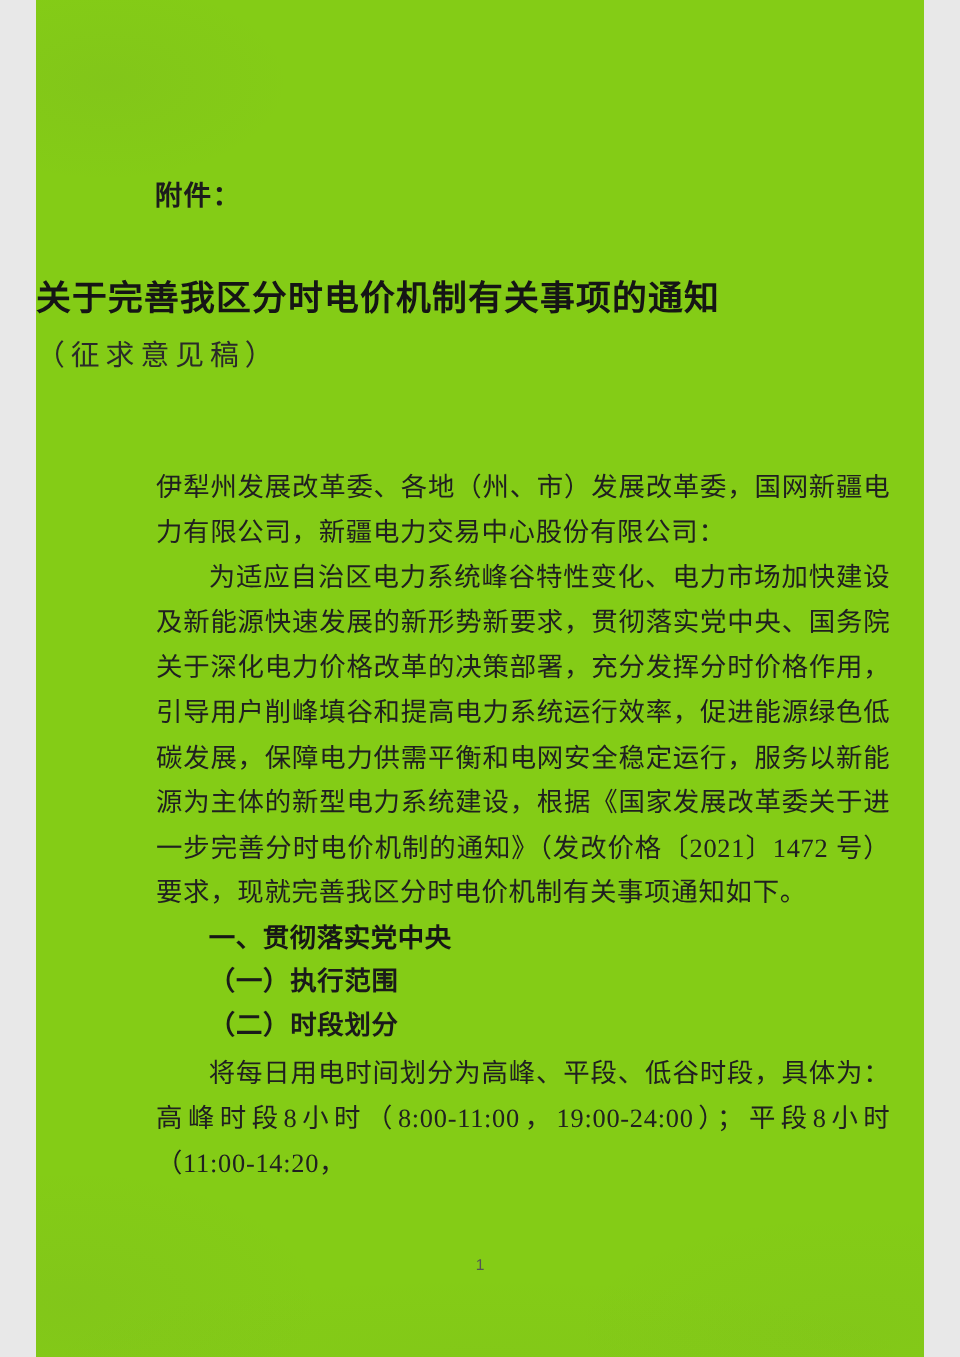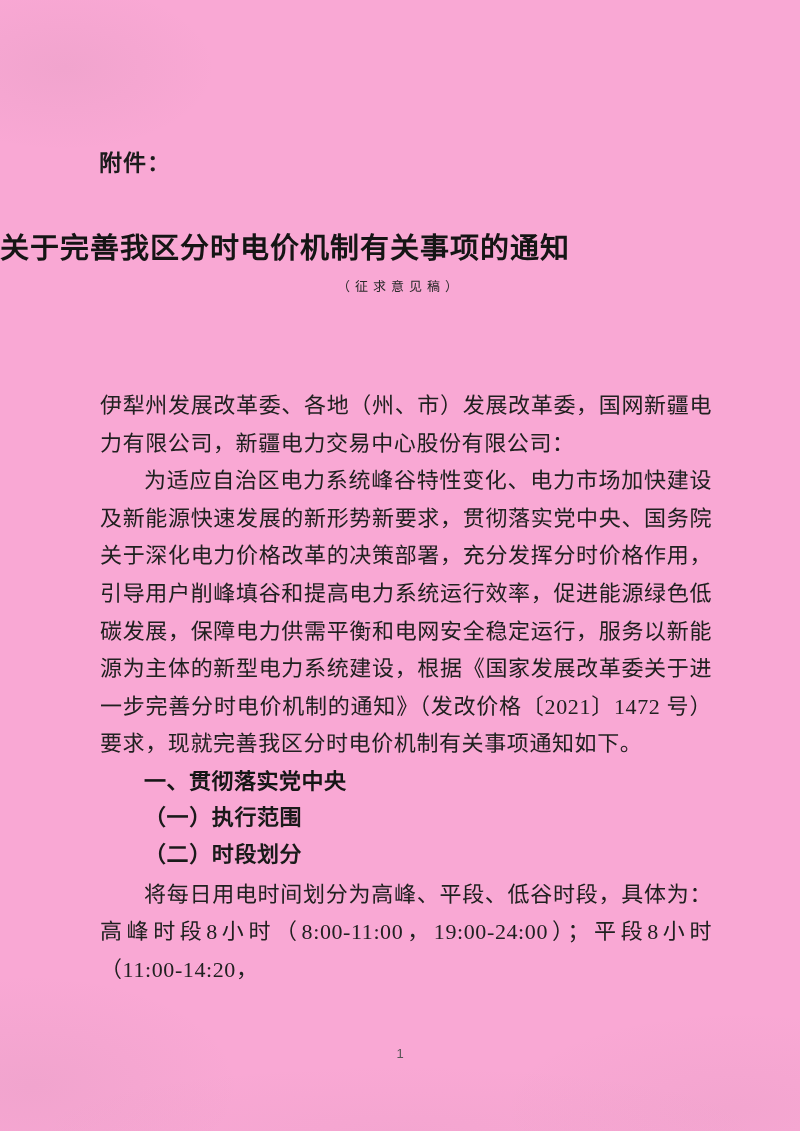--- a/index.html
+++ b/index.html
@@ -2,27 +2,28 @@
 <html lang="zh-CN"><head>
 <meta charset="utf-8">
 <style>
   html, body {
     margin: 0;
     padding: 0;
     background: #e8e8e8;
   }
   .page {
     position: relative;
-    width: 800px;
+    width: 728px;
     height: 1131px;
     margin: 0 auto;
-    background: #f9a8d4;
+    background: #84cc16;
     overflow: hidden;
     font-family: "Liberation Serif", "DejaVu Serif", serif;
     color: #1c1c1c;
+    padding-left: 12px;
   }
   
   .page::before {
     content: "";
     position: absolute;
     inset: 0;
     pointer-events: none;
     background:
       radial-gradient(220px 120px at 8% 6%, rgba(90,90,90,0.05), transparent 70%),
       radial-gradient(300px 160px at 4% 96%, rgba(90,90,90,0.05), transparent 70%),
@@ -51,22 +52,22 @@
     font-size: 29px;
     letter-spacing: 1px;
     color: #151515;
   }
 
   .doc-subtitle {
     position: absolute;
     top: 276px;
     left: 0;
     width: 100%;
-    text-align: center;
-    font-size: 13px;
+    text-align: left;
+    font-size: 24px;
     letter-spacing: 5px;
     color: #2a2a2a;
   }
 
   .doc-body {
     position: absolute;
     top: 347px;
     left: 100px;
     width: 612px;
     font-size: 22px;

